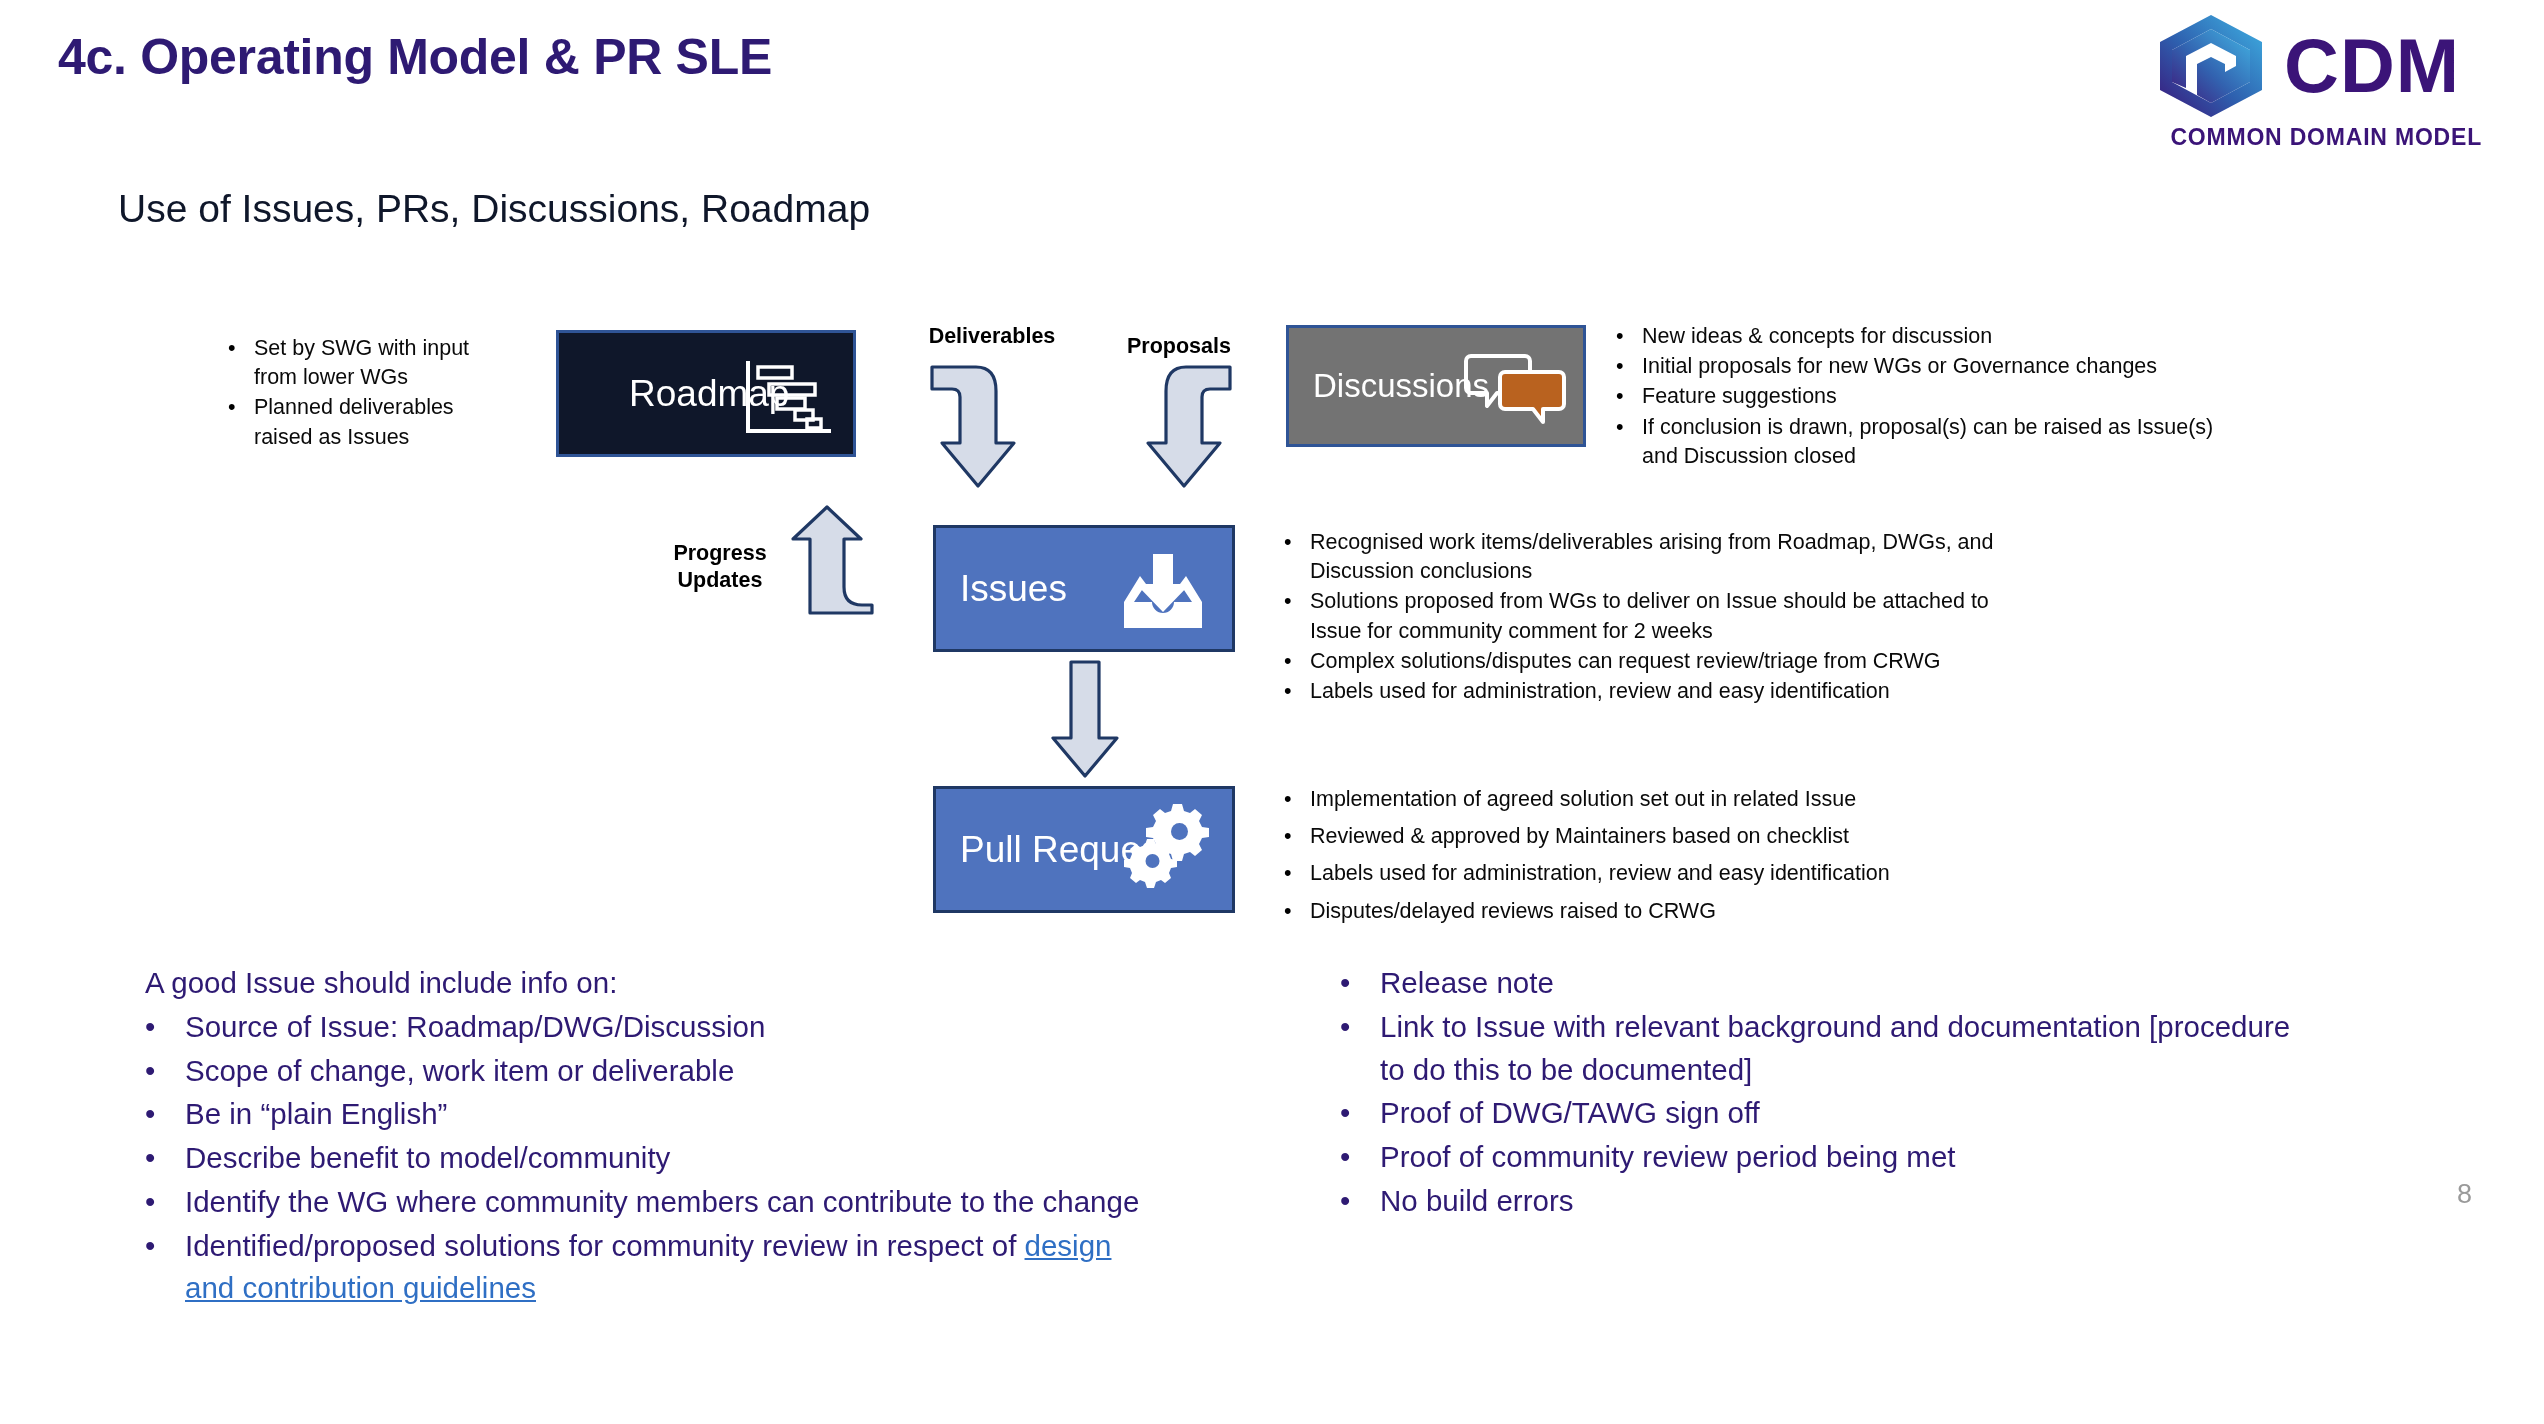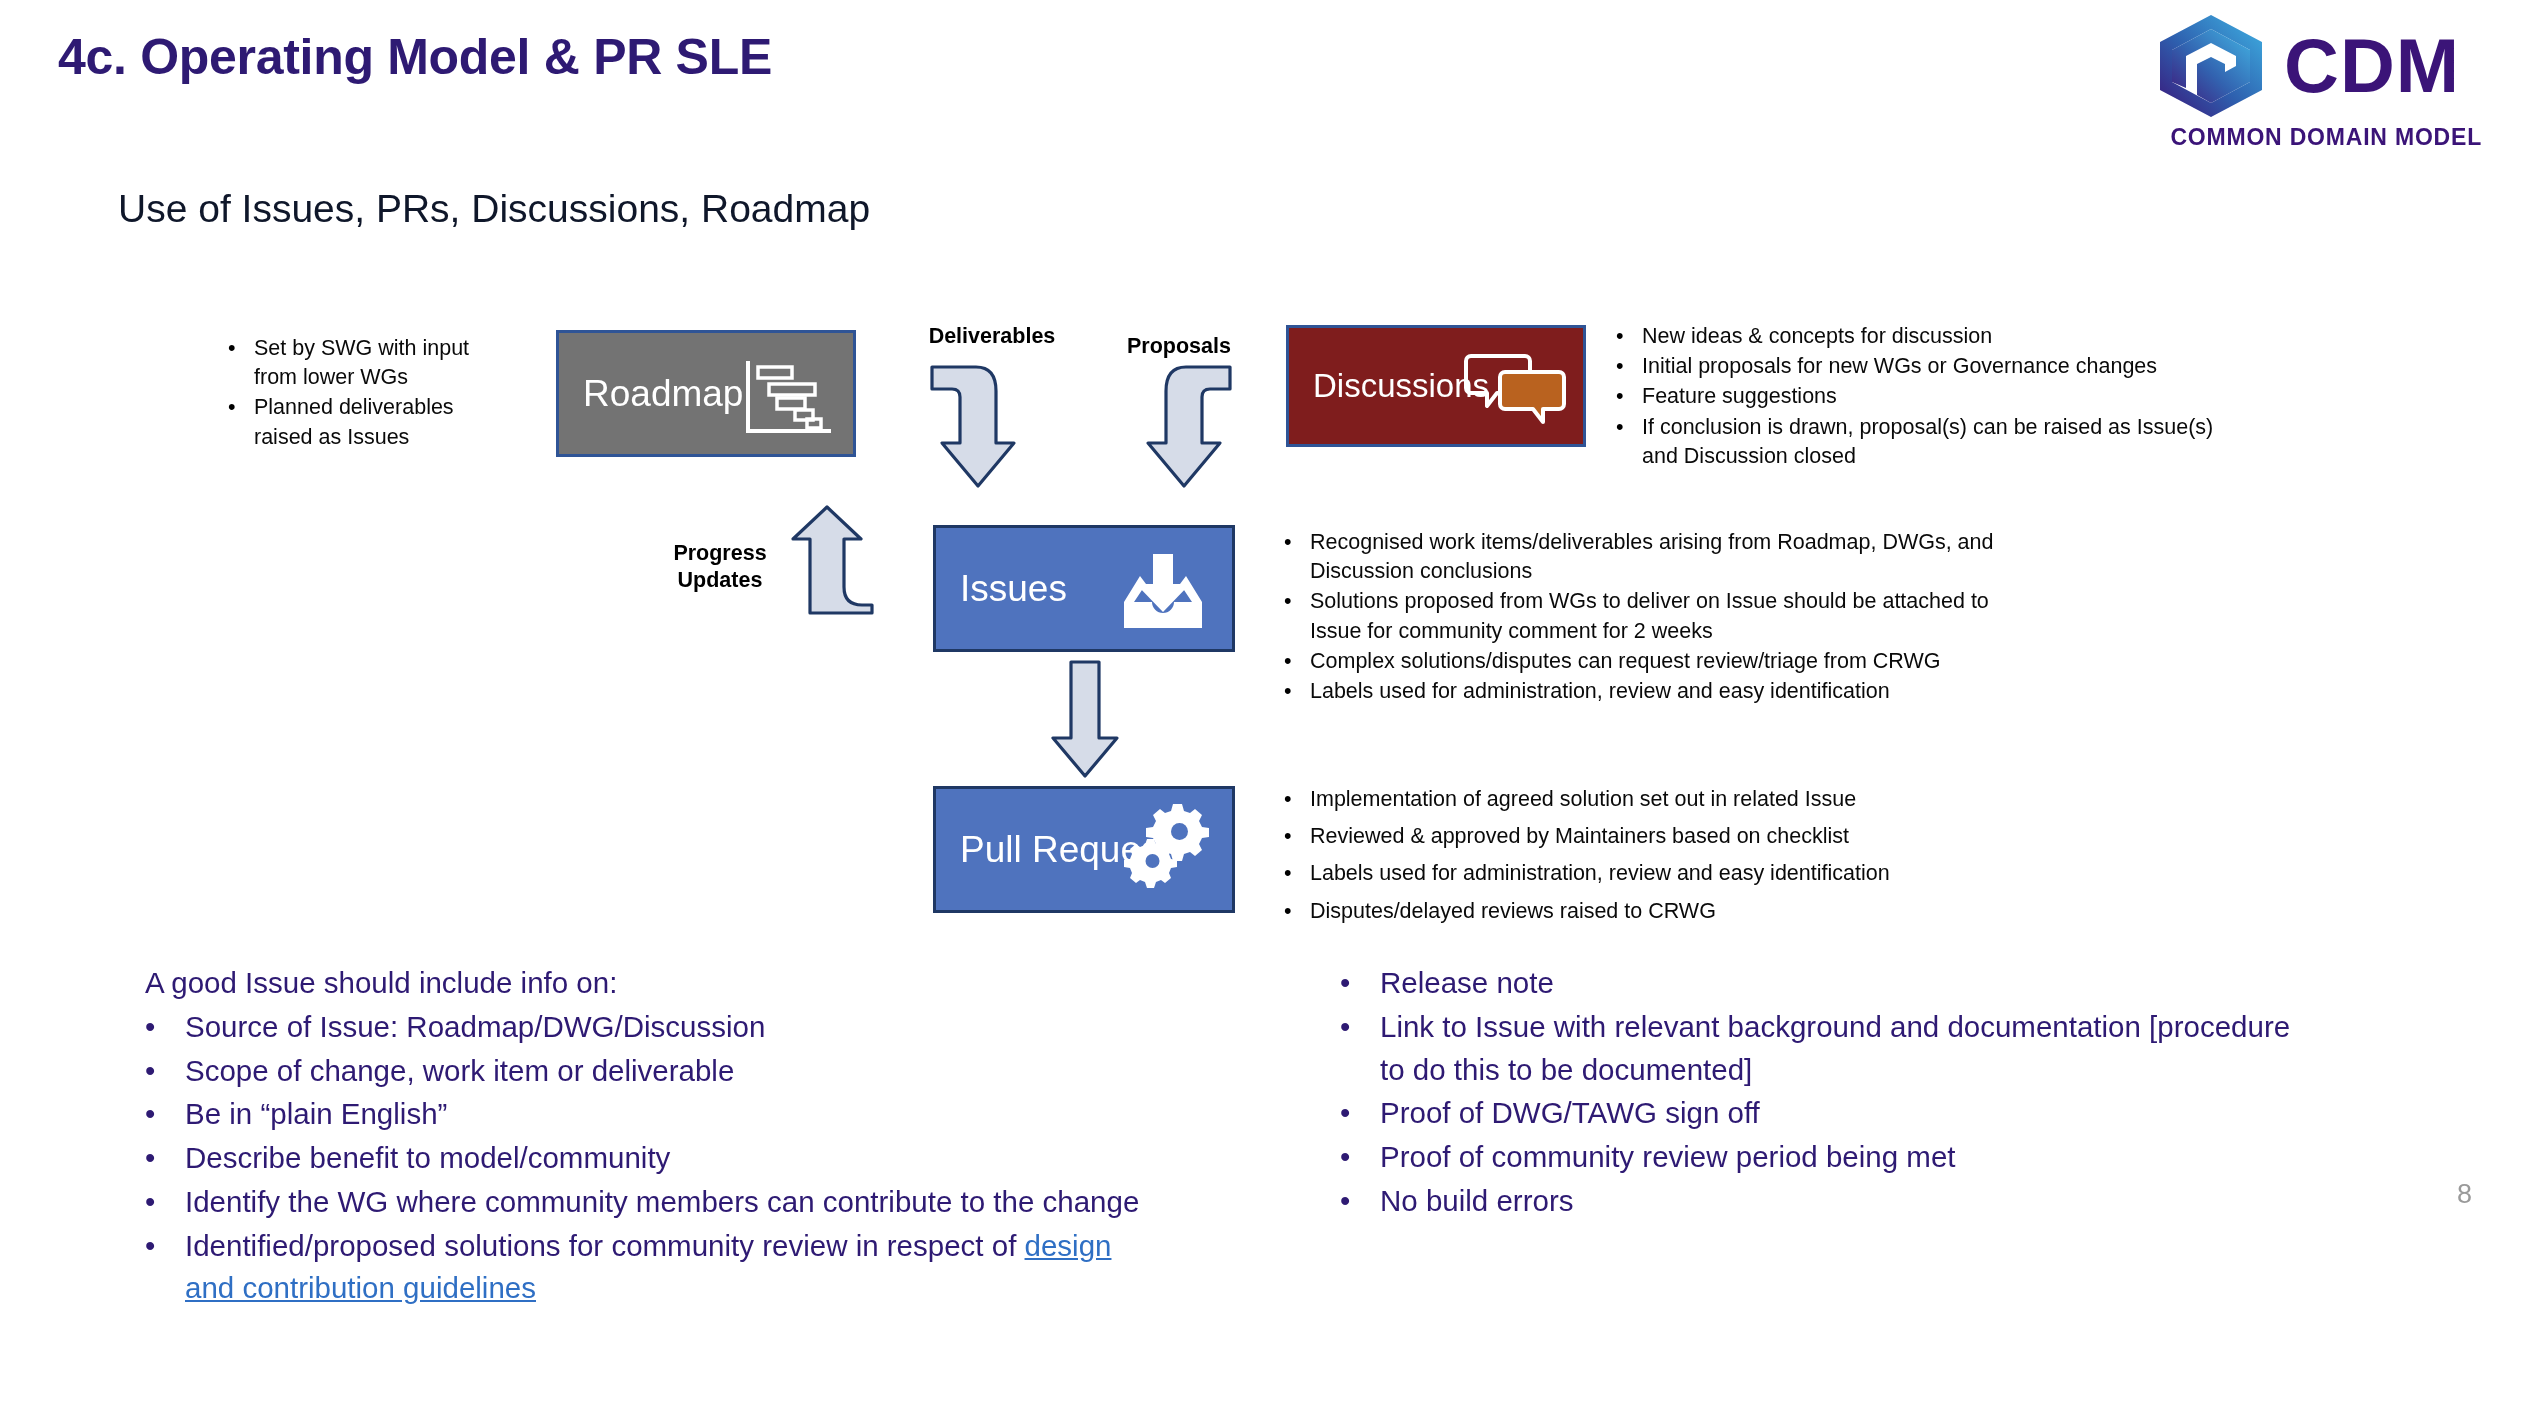--- a/index.html
+++ b/index.html
@@ -50,22 +50,22 @@
   
   .node {
     position: absolute; border: 3px solid #2F5496;
     display: flex; align-items: center;
   }
   .node .label {
     color: #ffffff; font-size: 37px; font-weight: normal;
     padding-left: 24px; white-space: nowrap;
   }
   .node .icon { position: absolute; }
-  .node.roadmap   { background: #737373; }
-  .node.discuss   { background: #7f1d1d; }
+  .node.roadmap   { background: #0f172a; padding-left: 46px; }
+  .node.discuss   { background: #737373; }
   .node.blue      { background: #4F73BE; }
 
   
   .arrow-label {
     position: absolute; font-size: 21.5px; font-weight: bold;
     color: #000; text-align: center; line-height: 1.25; white-space: nowrap;
   }
 
   
   .btm { position: absolute; color: #2E1A73; font-size: 29.5px; line-height: 1.45; }

